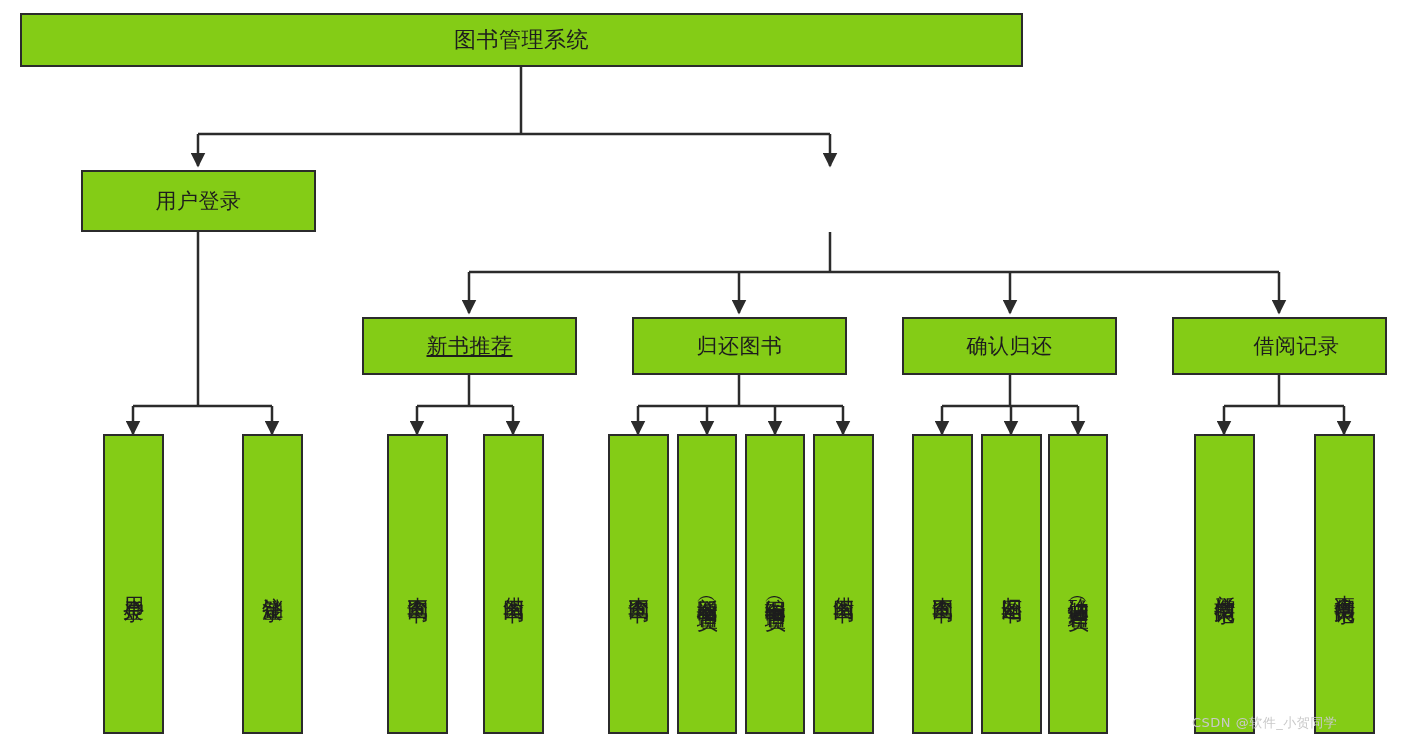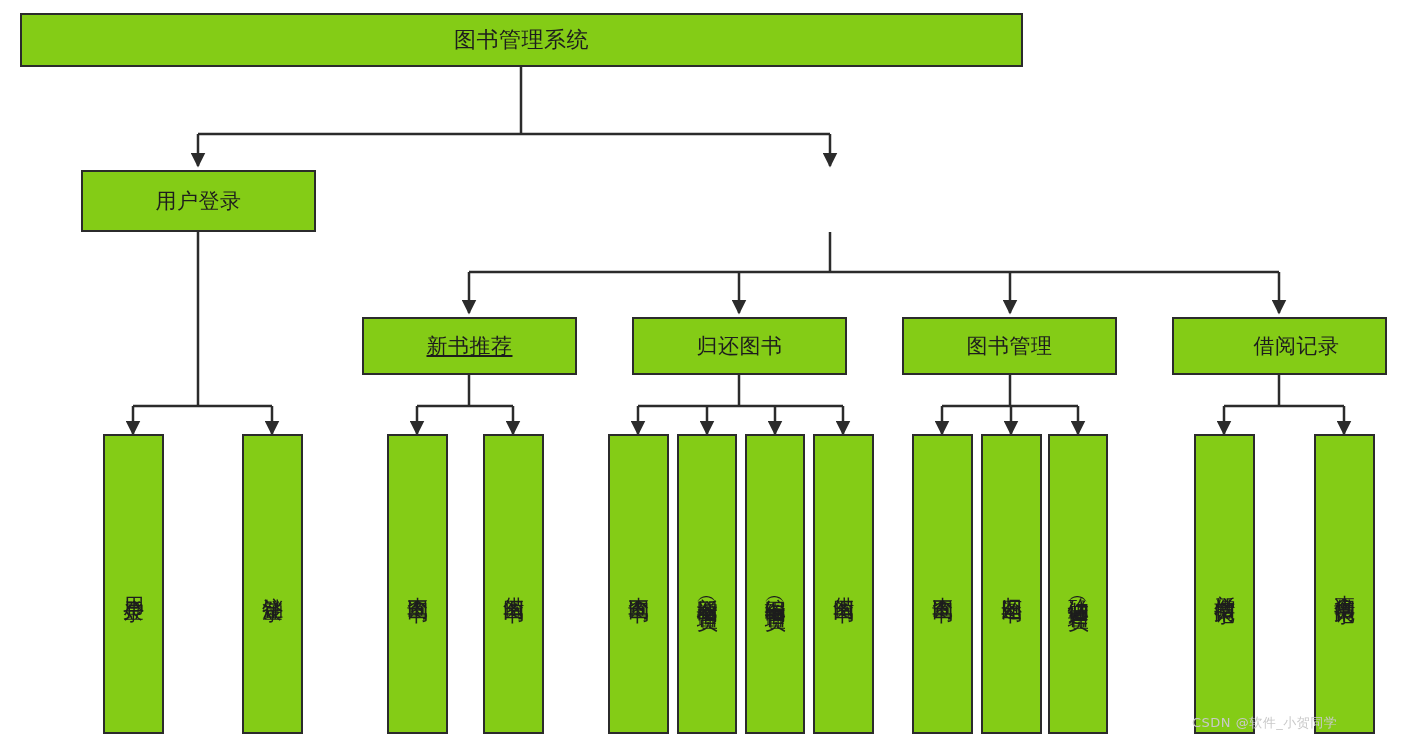--- a/index.html
+++ b/index.html
@@ -144,21 +144,21 @@
     <span class="lbl">用户登录</span>
   </div>
 
   <div class="node h-node" style="left:362px; top:317px; width:215px; height:58px;text-decoration:underline;">
     <span class="lbl">新书推荐</span>
   </div>
   <div class="node h-node" style="left:632px; top:317px; width:215px; height:58px;">
     <span class="lbl">归还图书</span>
   </div>
   <div class="node h-node" style="left:902px; top:317px; width:215px; height:58px;">
-    <span class="lbl">图书管理</span>
+    <span class="lbl">确认归还</span>
   </div>
   <div class="node h-node" style="left:1172px; top:317px; width:215px; height:58px;padding-left:34px;">
     <span class="lbl">借阅记录</span>
   </div>
 
   <div class="node v-node" style="left:103px; top:434px; width:61px; height:300px;">
     <span class="lbl">用户登录</span>
   </div>
   <div class="node v-node" style="left:242px; top:434px; width:61px; height:300px;">
     <span class="lbl">注销登录</span>

